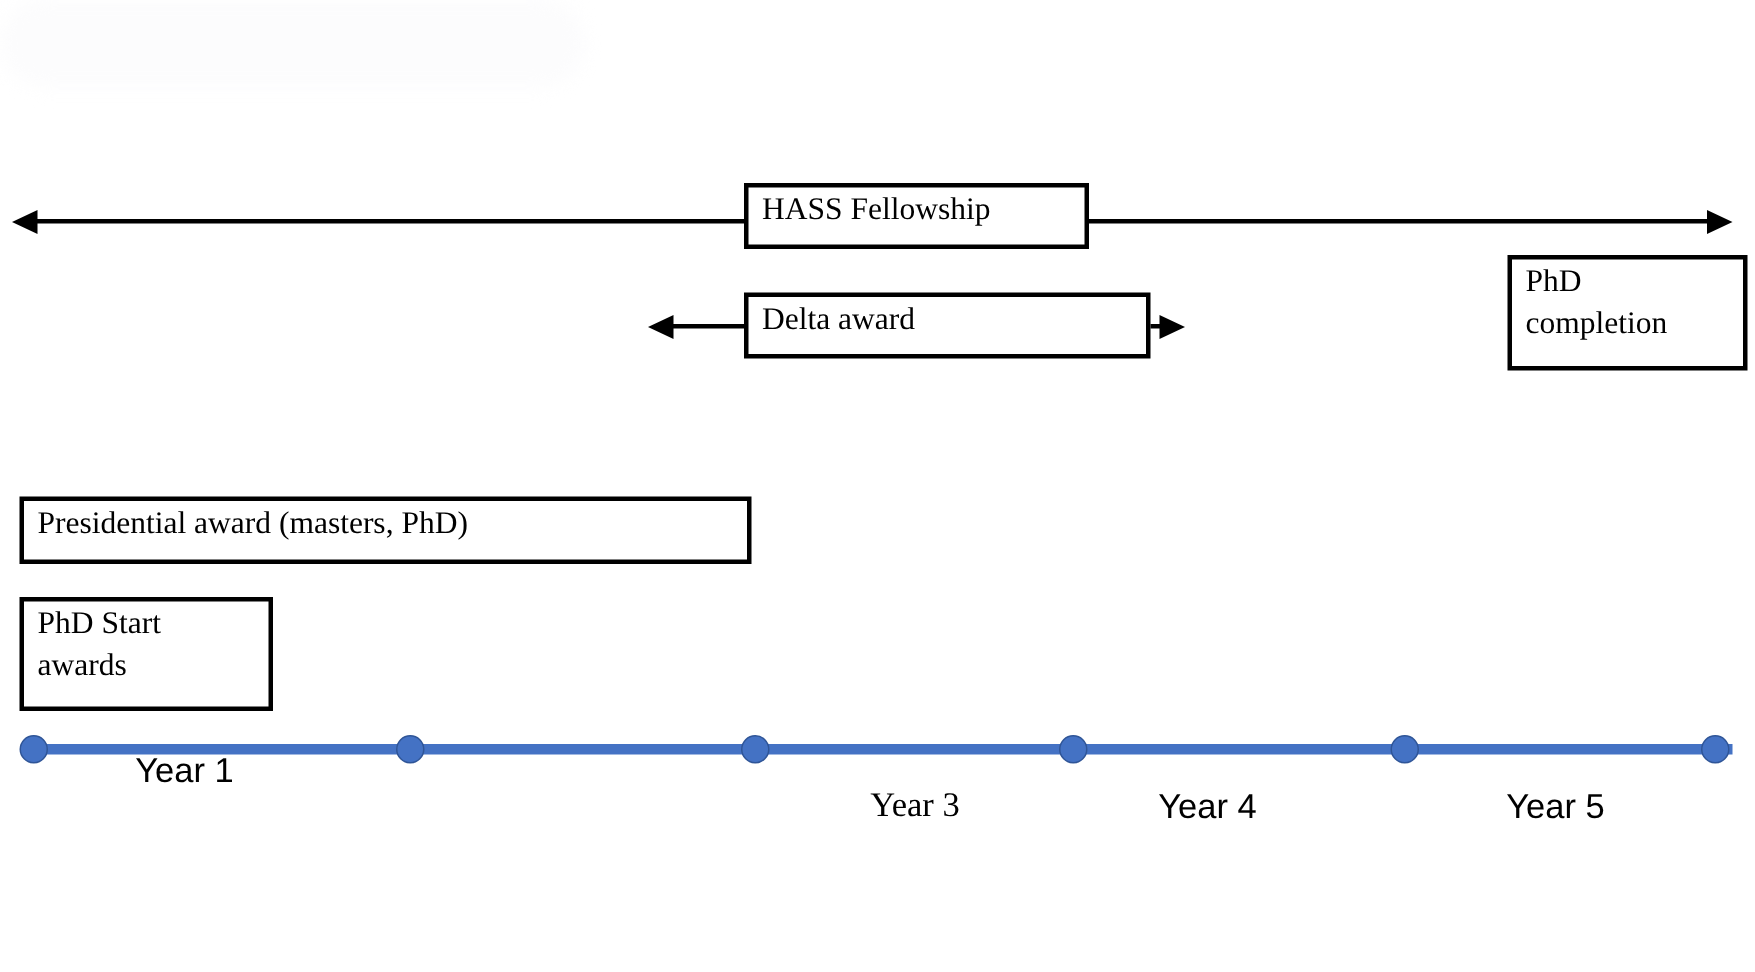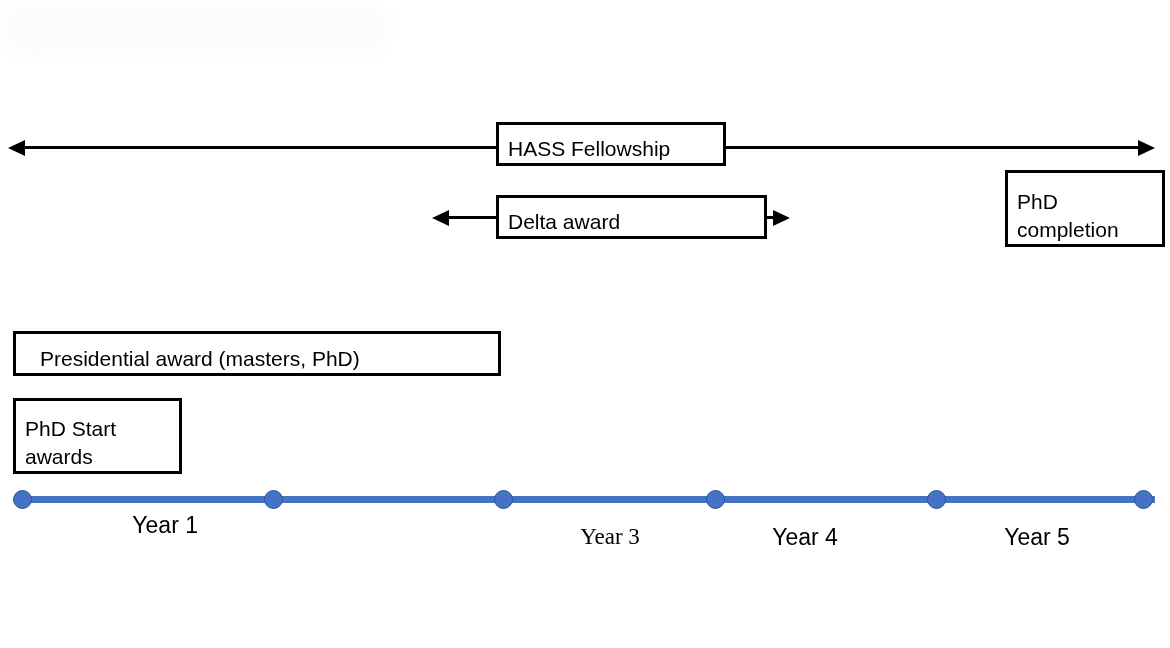--- a/index.html
+++ b/index.html
@@ -26,22 +26,23 @@
     background: #fcfcfd;
     border-radius: 40px;
     filter: blur(6px);
   }
   .label-box {
     position: absolute;
     box-sizing: border-box;
     background: #ffffff;
     border: 3px solid #000000;
     display: flex;
-    align-items: flex-end;
+    align-items: flex-start;
     z-index: 5;
+    font-family: Liberation Serif, serif;
   }
   .label-box .txt {
     font-size: 21px;
     line-height: 28px;
     color: #000000;
     padding-left: 9px;
     white-space: pre-line;
   }
   .arrow-line {
     position: absolute;
@@ -113,36 +114,36 @@
   <div class="label-box" style="left:496px; top:195px; width:271px; height:44px;">
     <span class="txt">Delta award</span>
   </div>
 
   <div class="label-box" style="left:1005px; top:170px; width:160px; height:77px;">
     <span class="txt">PhD
 completion</span>
   </div>
 
 
-  <div class="label-box" style="left:13px; top:331px; width:488px; height:45px;padding-left:15px;">
+  <div class="label-box" style="left:13px; top:331px; width:488px; height:45px;">
     <span class="txt">Presidential award (masters, PhD)</span>
   </div>
 
   <div class="label-box" style="left:13px; top:398px; width:169px; height:76px;">
     <span class="txt">PhD Start
 awards</span>
   </div>
 
   <div class="timeline-line" style="left:15px; top:496px; width:1140px;"></div>
 
   <div class="timeline-dot" style="left:13px;   top:490px;"></div>
   <div class="timeline-dot" style="left:264px;  top:490px;"></div>
   <div class="timeline-dot" style="left:494px;  top:490px;"></div>
   <div class="timeline-dot" style="left:706px;  top:490px;"></div>
   <div class="timeline-dot" style="left:927px;  top:490px;"></div>
   <div class="timeline-dot" style="left:1134px; top:490px;"></div>
 
-  <div class="year-label" style="left:48px;  top:512px; width:150px;text-align:right;">Year 1</div>
+  <div class="year-label" style="left:48px;  top:500px; width:150px;">Year 1</div>
   <div class="year-label" style="left:535px; top:524px; width:150px;font-family:Liberation Serif, serif;">Year 3</div>
   <div class="year-label" style="left:730px; top:524px; width:150px;">Year 4</div>
   <div class="year-label" style="left:962px; top:524px; width:150px;">Year 5</div>
 
 </div>
 
 </body></html>

